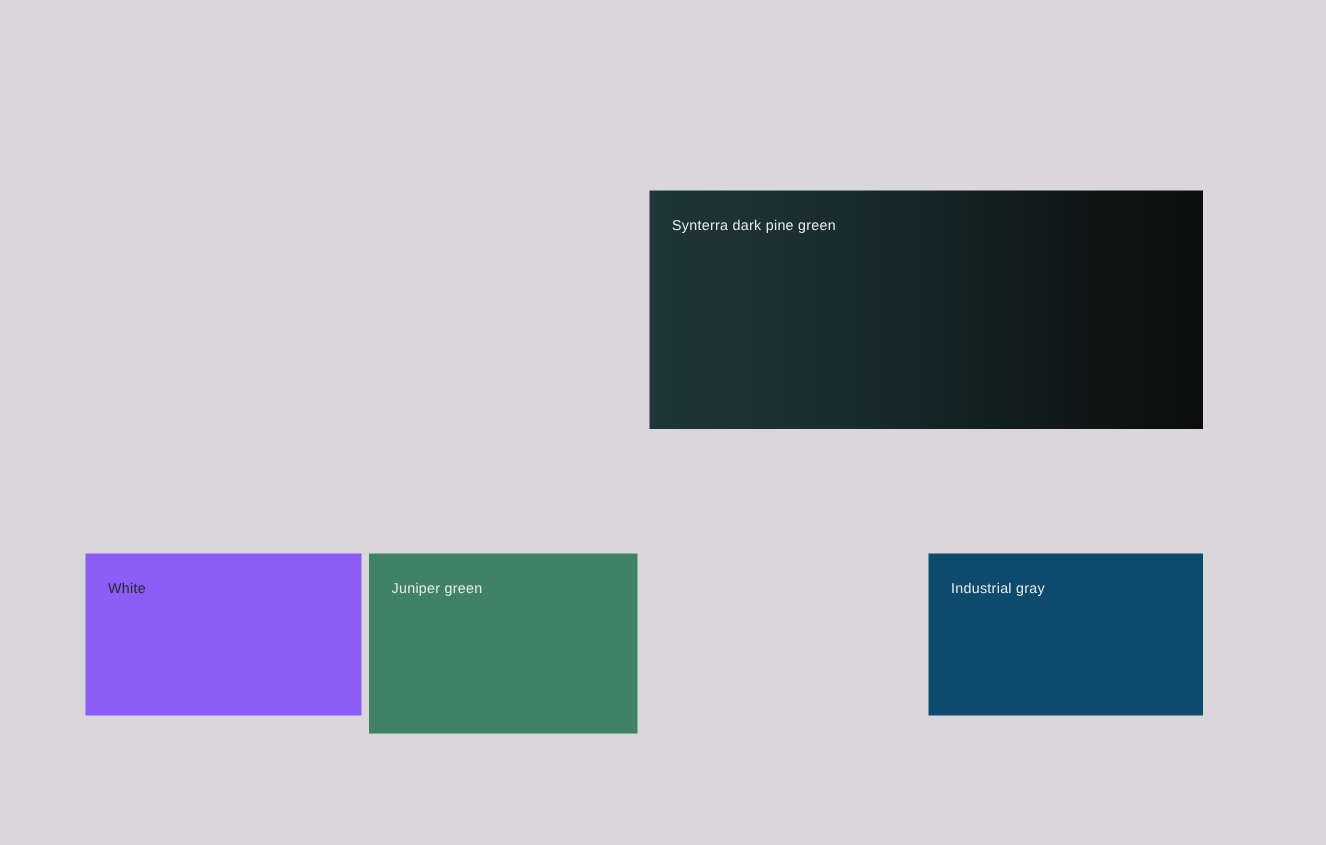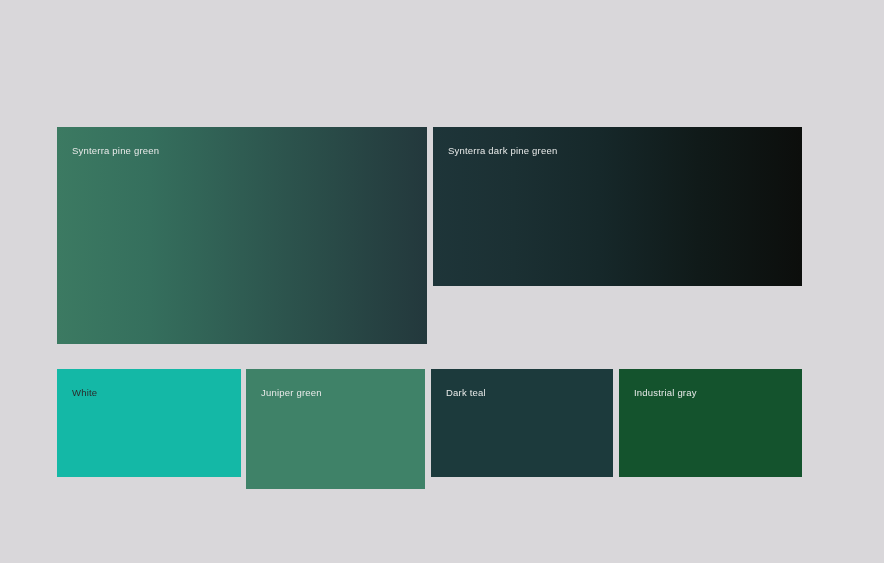--- a/index.html
+++ b/index.html
@@ -60,21 +60,21 @@
     height: 159px;
     background: linear-gradient(90deg, #1e3539 0%, #1b3033 22%, #16282a 45%, #101a19 72%, #0c0e0c 100%);
   }
 
   
   #swatch-white {
     left: 57px;
     top: 369px;
     width: 184px;
     height: 108px;
-    background: #14b8a6;
+    background: #8b5cf6;
   }
 
   #swatch-juniper-green {
     left: 246px;
     top: 369px;
     width: 179px;
     height: 120px;
     background: #3f8268;
   }
 
@@ -84,45 +84,39 @@
     width: 182px;
     height: 108px;
     background: #1c3a3c;
   }
 
   #swatch-industrial-gray {
     left: 619px;
     top: 369px;
     width: 183px;
     height: 108px;
-    background: #14532d;
+    background: #0c4a6e;
   }
 </style>
 </head>
 <body>
 
 <div id="palette-board">
 
-  <div class="swatch" id="swatch-synterra-pine-green">
-    <span class="swatch-label label-light">Synterra pine green</span>
-  </div>
 
   <div class="swatch" id="swatch-synterra-dark-pine-green">
     <span class="swatch-label label-light">Synterra dark pine green</span>
   </div>
 
   <div class="swatch" id="swatch-white">
     <span class="swatch-label label-dark">White</span>
   </div>
 
   <div class="swatch" id="swatch-juniper-green">
     <span class="swatch-label label-light">Juniper green</span>
   </div>
 
-  <div class="swatch" id="swatch-dark-teal">
-    <span class="swatch-label label-light">Dark teal</span>
-  </div>
 
   <div class="swatch" id="swatch-industrial-gray">
     <span class="swatch-label label-light">Industrial gray</span>
   </div>
 
 </div>
 
 </body></html>

